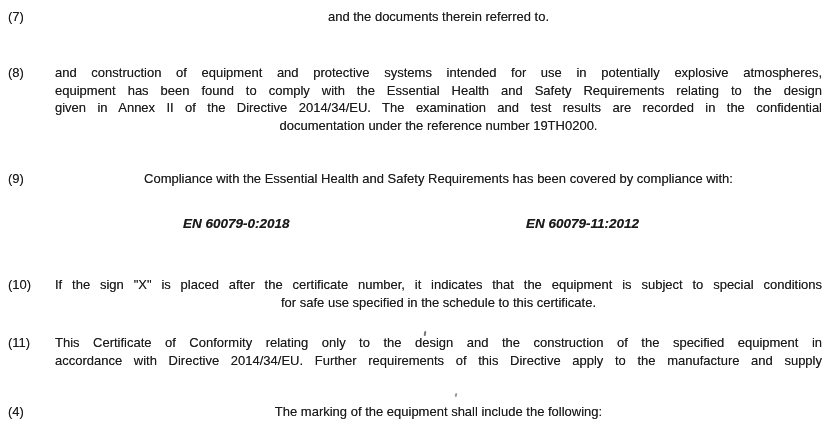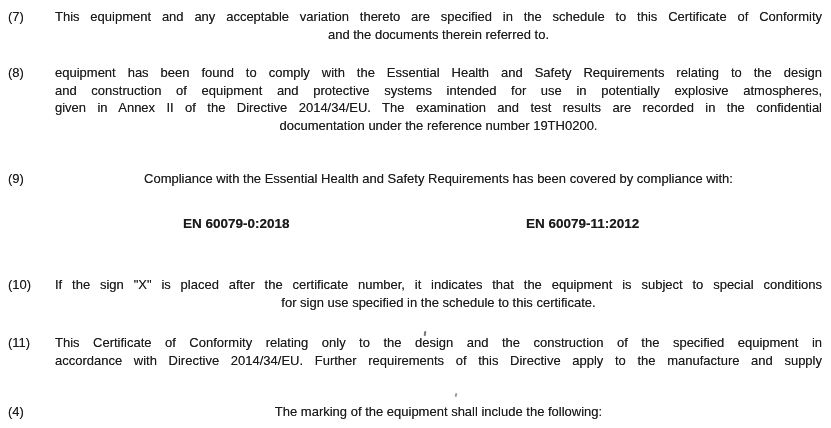--- a/index.html
+++ b/index.html
@@ -14,45 +14,44 @@
     line-height: 17.6px;
     color: #1b1b1b;
     text-shadow: 0 0 0.5px rgba(0,0,0,0.55); 
   }
   .clause { position: absolute; left: 8px; width: 815px; }
   .clause .num { position: absolute; left: 0; top: 0; white-space: nowrap; }
   .clause .body { margin-left: 47px; width: 767px; }
   .ln { text-align: center; }
   .ln.j { text-align: justify; text-align-last: justify; }
   .std-row { position: absolute; top: 215px; left: 0; width: 831px; height: 18px; }
-  .std { position: absolute; top: 0; font-weight: bold; font-size: 13.5px; white-space: nowrap; }
+  .std { position: absolute; top: 0; font-weight: bold; font-size: 13.5px; white-space: nowrap; font-style: italic; }
   .std.s1 { left: 183px; }
   .std.s2 { left: 526px; }
   .artifact { position: absolute; background: #3a3a3a; border-radius: 1px; }
   .artifact.a1 { left: 424px; top: 331px; width: 2px; height: 5px; transform: rotate(10deg); opacity: 0.7; }
   .artifact.a2 { left: 455px; top: 393px; width: 2px; height: 4px; transform: rotate(12deg); opacity: 0.5; }
 </style>
 </head>
 <body>
 
 <div class="page">
 
   <div class="clause" style="top:8px">
     <span class="num">(7)</span>
     <div class="body">
-      <div class="ln j">This equipment and any acceptable variation thereto are specified in the schedule to this Certificate of Conformity</div>
       <div class="ln">and the documents therein referred to.</div>
     </div>
   </div>
 
   <div class="clause" style="top:64px">
     <span class="num">(8)</span>
     <div class="body">
+      <div class="ln j">and construction of equipment and protective systems intended for use in potentially explosive atmospheres,</div>
       <div class="ln j">equipment has been found to comply with the Essential Health and Safety Requirements relating to the design</div>
-      <div class="ln j">and construction of equipment and protective systems intended for use in potentially explosive atmospheres,</div>
       <div class="ln j">given in Annex II of the Directive 2014/34/EU. The examination and test results are recorded in the confidential</div>
       <div class="ln">documentation under the reference number 19TH0200.</div>
     </div>
   </div>
 
   <div class="clause" style="top:170px">
     <span class="num">(9)</span>
     <div class="body">
       <div class="ln">Compliance with the Essential Health and Safety Requirements has been covered by compliance with:</div>
     </div>
@@ -60,21 +59,21 @@
 
   <div class="std-row">
     <span class="std s1">EN 60079-0:2018</span>
     <span class="std s2">EN 60079-11:2012</span>
   </div>
 
   <div class="clause" style="top:276px">
     <span class="num">(10)</span>
     <div class="body">
       <div class="ln j">If the sign "X" is placed after the certificate number, it indicates that the equipment is subject to special conditions</div>
-      <div class="ln">for sign use specified in the schedule to this certificate.</div>
+      <div class="ln">for safe use specified in the schedule to this certificate.</div>
     </div>
   </div>
 
   <div class="clause" style="top:334px">
     <span class="num">(11)</span>
     <div class="body">
       <div class="ln j">This Certificate of Conformity relating only to the design and the construction of the specified equipment in</div>
       <div class="ln j">accordance with Directive 2014/34/EU. Further requirements of this Directive apply to the manufacture and supply</div>
     </div>
   </div>

